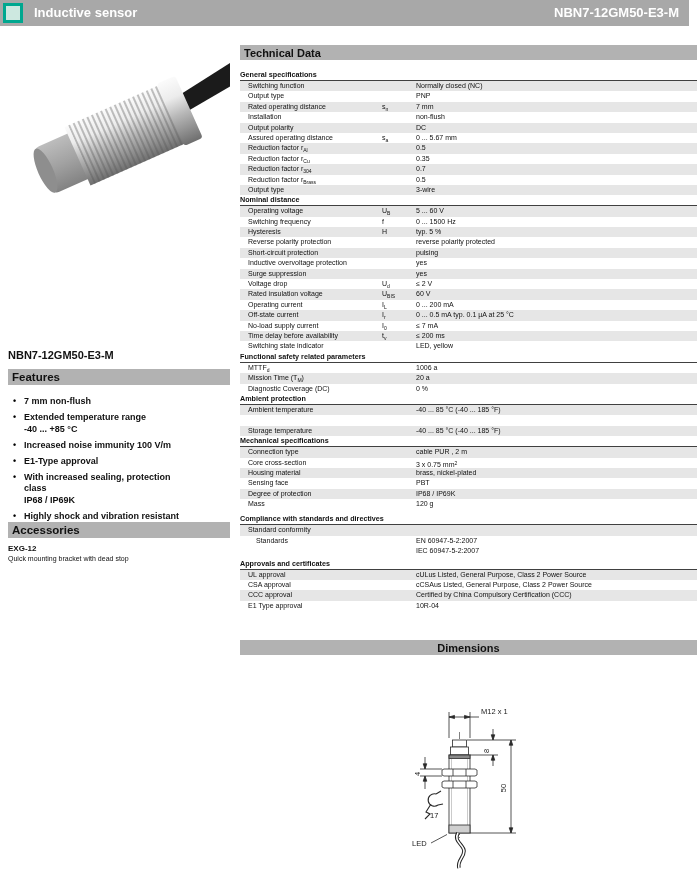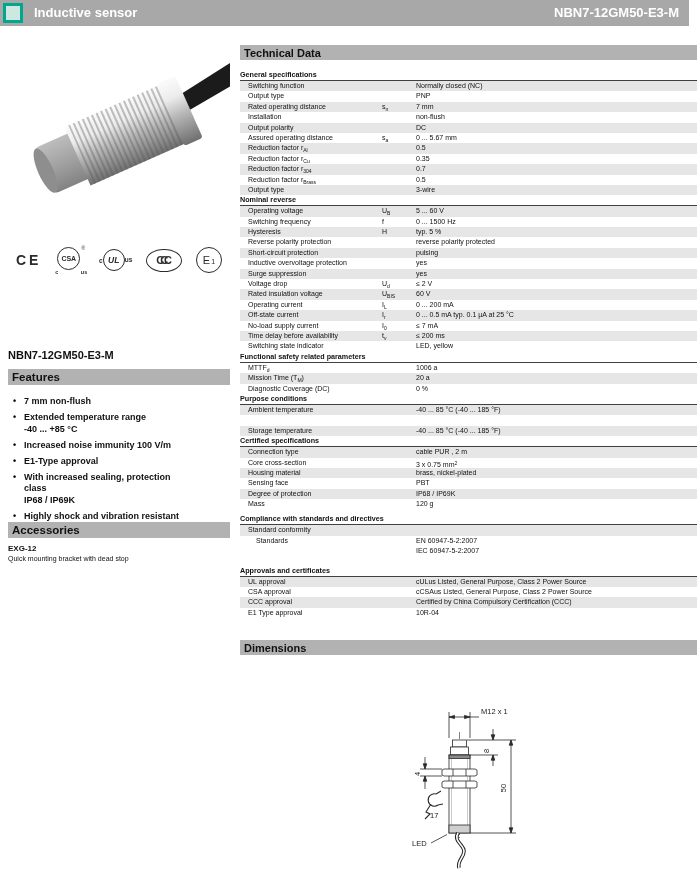--- a/index.html
+++ b/index.html
@@ -44,33 +44,33 @@
   #bar-accessories { top:522px; }
   #accessory { position:absolute; left:8px; top:544px; width:222px; }
   .acc-name { font-size:8px; font-weight:bold; color:#111; }
   .acc-desc { font-size:7px; color:#111; margin-top:2px; }
 
   
   #bar-tech { top:45px; }
   #tech-table { position:absolute; left:240px; top:70px; width:457px; color:#111; }
   .t-sec-header { font-size:7.2px; font-weight:bold; height:11px; line-height:10px; border-bottom:1px solid #404040; }
   .t-section[data-section="compliance"] { margin-top:5px; }
-  .t-section[data-section="approvals"] { margin-top:9px; }
+  .t-section[data-section="approvals"] { margin-top:2px; }
   .t-row { display:flex; height:10.4px; line-height:10.4px; font-size:7px; }
   .t-row.multi { height:auto; }
   .t-row.shaded { background:#e6e6e6; }
   .t-label { width:142px; padding-left:8px; }
   .t-row.ind2 .t-label { padding-left:16px; }
   .t-sym { width:34px; }
   .t-val { flex:1; }
   sub { font-size:0.72em; vertical-align:-0.3em; }
   sup { font-size:0.72em; vertical-align:0.35em; }
 
   
-  #bar-dims { top:640px; }
+  #bar-dims { top:640px;text-align:center; }
   #dim-drawing { position:absolute; left:390px; top:698px; }
   #dim-drawing text { font-size:7.5px; fill:#1a1a1a; font-family:"Liberation Sans", sans-serif; }
 </style>
 </head>
 <body>
 
 <div class="page">
 
   <div class="top-header">
     <div class="logo-box"></div>
@@ -98,39 +98,20 @@
     <g transform="rotate(-24 111 105)">
       <path d="M180,90 L290,74 L290,96 L180,108 Z" fill="#1b1b1b"></path>
       <rect x="28" y="79" width="46" height="50" rx="7" fill="url(#tipgrad)"></rect>
       <ellipse cx="31" cy="104" rx="7.5" ry="24" fill="#8e8e8e"></ellipse>
       <rect x="66" y="72" width="106" height="64" fill="url(#metal)"></rect>
       <rect x="70" y="72" width="98" height="64" fill="url(#threads)"></rect>
       <rect x="168" y="70" width="20" height="68" rx="3" fill="url(#metal)"></rect>
     </g>
   </svg>
 
-  <div id="certs">
-    <div class="ce-mark">CE</div>
-    <div class="csa-mark">
-      <div class="csa-circle">CSA</div>
-      <div class="csa-r">®</div>
-      <div class="csa-c">c</div>
-      <div class="csa-us">us</div>
-    </div>
-    <div class="ul-mark">
-      <span class="ul-c">c</span>
-      <span class="ul-circle">UL</span>
-      <span class="ul-us">us</span>
-    </div>
-    <div class="ccc-mark">CCC</div>
-    <div class="e1-mark">
-      <span>E</span>
-      <span class="small">1</span>
-    </div>
-  </div>
 
   <div id="model-value">NBN7-12GM50-E3-M</div>
 
   <div class="bar left" id="bar-features">Features</div>
   <ul id="features-list">
       <li>
         <span class="f-bullet">•</span>
         <span class="f-text">7 mm non-flush</span>
       </li>
       <li>
@@ -215,21 +196,21 @@
           <div class="t-sym"></div>
           <div class="t-val">0.5</div>
         </div>
         <div class="t-row shaded">
           <div class="t-label">Output type</div>
           <div class="t-sym"></div>
           <div class="t-val">3-wire</div>
         </div>
       </div>
       <div class="t-section" data-section="nominal">
-        <div class="t-sec-header">Nominal reverse</div>
+        <div class="t-sec-header">Nominal distance</div>
         <div class="t-row shaded">
           <div class="t-label">Operating voltage</div>
           <div class="t-sym">U<sub>B</sub></div>
           <div class="t-val">5 ... 60 V</div>
         </div>
         <div class="t-row">
           <div class="t-label">Switching frequency</div>
           <div class="t-sym">f</div>
           <div class="t-val">0 ... 1500 Hz</div>
         </div>
@@ -306,39 +287,39 @@
           <div class="t-sym"></div>
           <div class="t-val">20 a</div>
         </div>
         <div class="t-row">
           <div class="t-label">Diagnostic Coverage (DC)</div>
           <div class="t-sym"></div>
           <div class="t-val">0 %</div>
         </div>
       </div>
       <div class="t-section" data-section="ambient">
-        <div class="t-sec-header">Purpose conditions</div>
+        <div class="t-sec-header">Ambient protection</div>
         <div class="t-row shaded">
           <div class="t-label">Ambient temperature</div>
           <div class="t-sym"></div>
           <div class="t-val">-40 ... 85 °C (-40 ... 185 °F)</div>
         </div>
         <div class="t-row">
           <div class="t-label"></div>
           <div class="t-sym"></div>
           <div class="t-val"></div>
         </div>
         <div class="t-row shaded">
           <div class="t-label">Storage temperature</div>
           <div class="t-sym"></div>
           <div class="t-val">-40 ... 85 °C (-40 ... 185 °F)</div>
         </div>
       </div>
       <div class="t-section" data-section="mechanical">
-        <div class="t-sec-header">Certified specifications</div>
+        <div class="t-sec-header">Mechanical specifications</div>
         <div class="t-row shaded">
           <div class="t-label">Connection type</div>
           <div class="t-sym"></div>
           <div class="t-val">cable PUR , 2 m</div>
         </div>
         <div class="t-row">
           <div class="t-label">Core cross-section</div>
           <div class="t-sym"></div>
           <div class="t-val">3 x 0.75 mm<sup>2</sup></div>
         </div>

